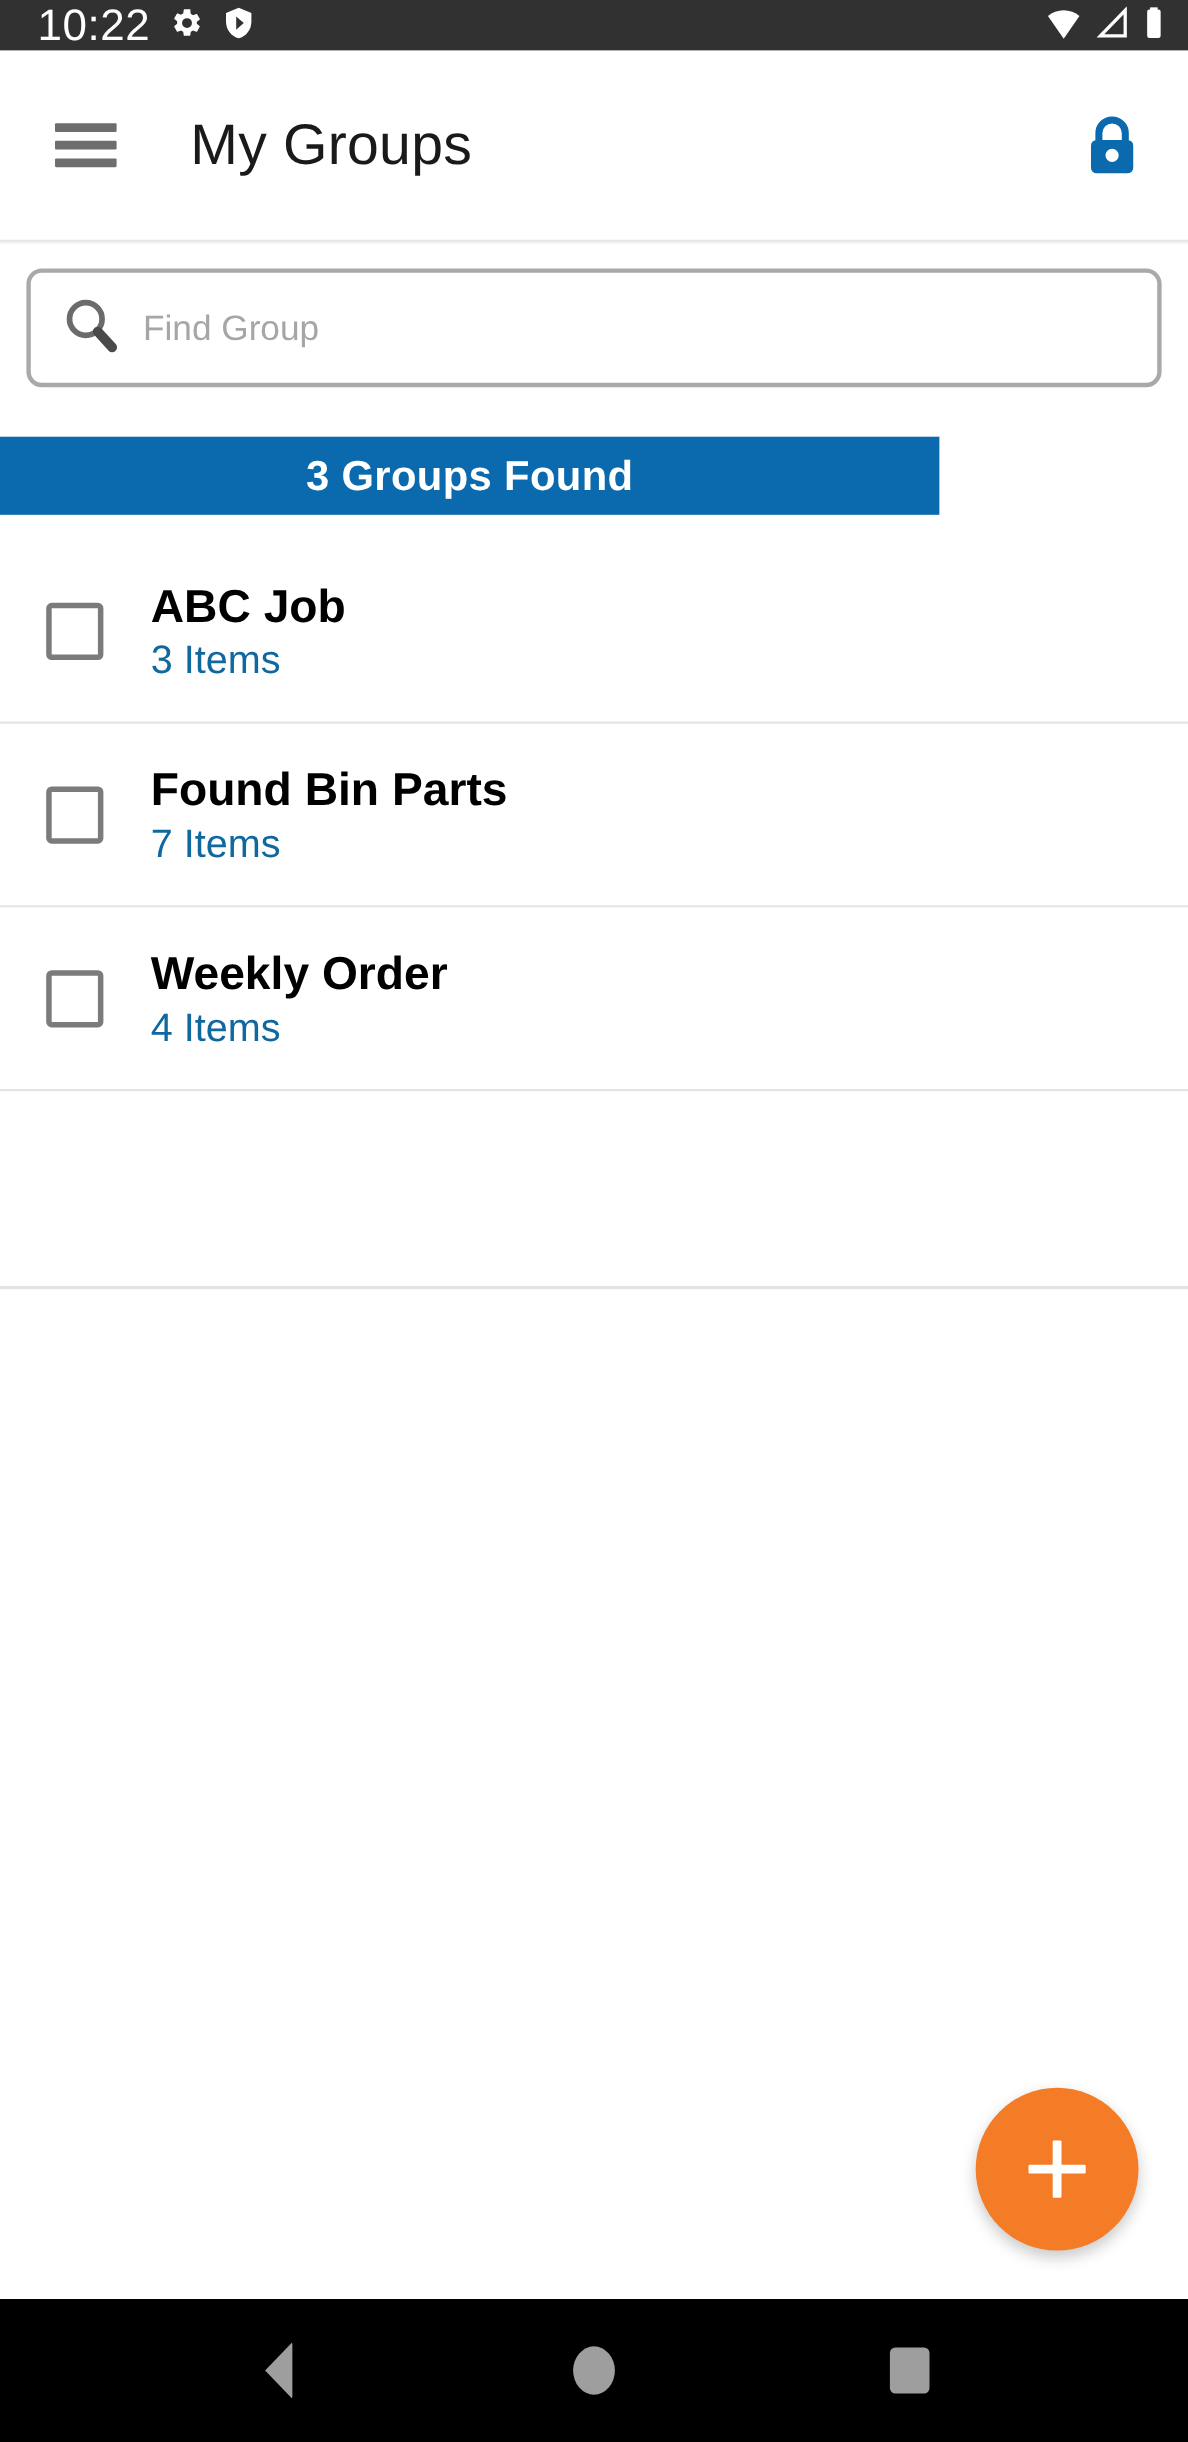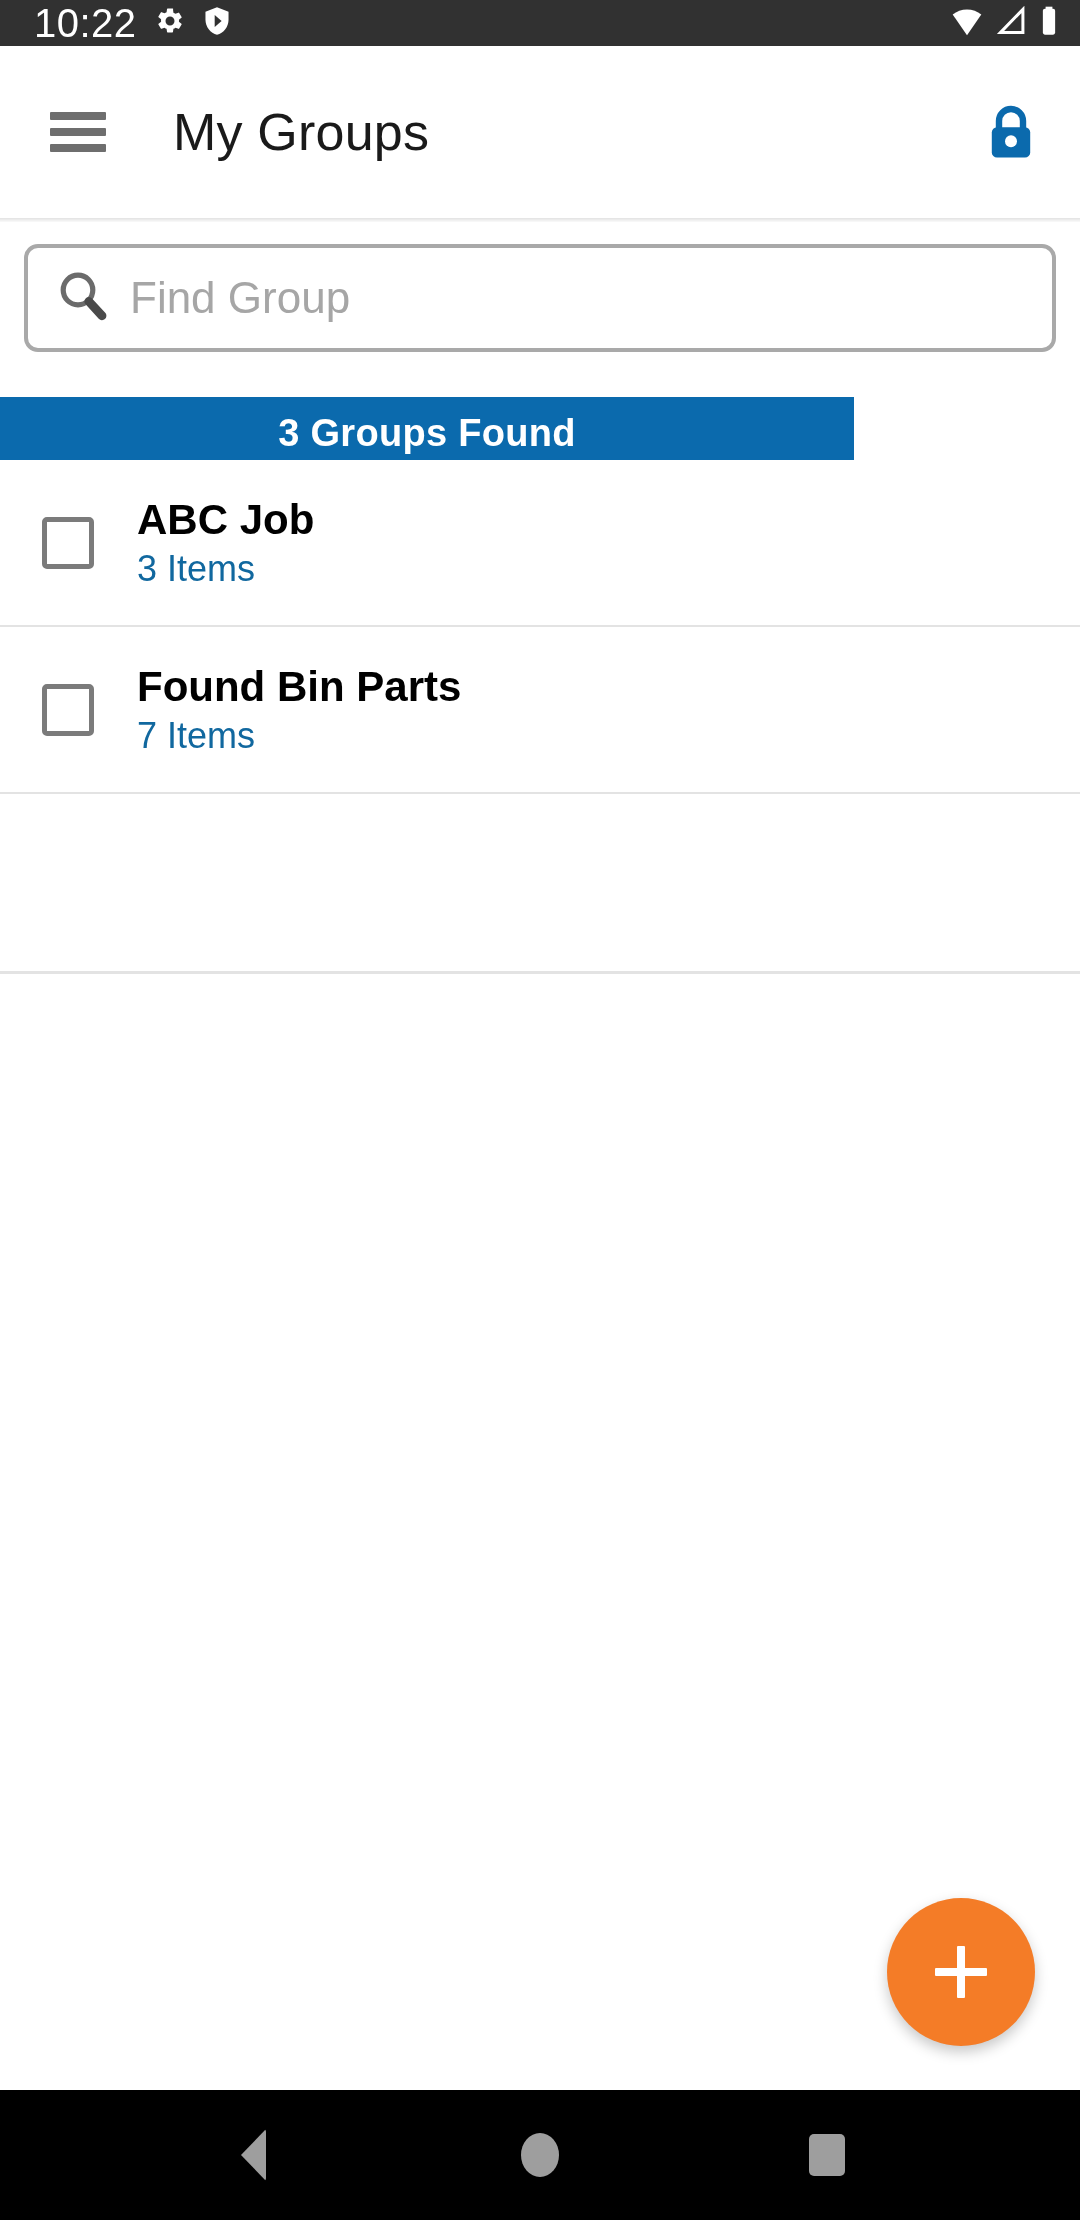--- a/index.html
+++ b/index.html
@@ -114,21 +114,21 @@
     align-items: center;
     padding-left: 28px;
     cursor: text;
   }
   .search-icon { flex: 0 0 auto; display: block; }
   .search-input {
     border: none;
     outline: none;
     background: transparent;
     font-family: "Liberation Sans", sans-serif;
-    font-size: 44px;
+    font-size: 32px;
     color: #2b2b2b;
     margin-left: 22px;
     width: 860px;
     padding: 0;
   }
   .search-input::placeholder {
     color: #a6a6a6;
     opacity: 1;
   }
 
@@ -147,21 +147,21 @@
     color: #ffffff;
     font-size: 38px;
     font-weight: bold;
     letter-spacing: 0.3px;
     line-height: 1;
   }
 
   
   .group-list {
     position: absolute;
-    top: 460px; left: 0;
+    top: 491px; left: 0;
     width: 1080px;
   }
   .group-row {
     position: relative;
     height: 167px;
     box-sizing: border-box;
     border-bottom: 2px solid #e3e3e3;
     display: flex;
     align-items: center;
     padding-left: 42px;
@@ -360,20 +360,27 @@
   </div>
 
   <div class="group-row">
     <div class="row-checkbox"></div>
     <div class="row-text">
       <div class="row-title">Found Bin Parts</div>
       <div class="row-sub">7 Items</div>
     </div>
   </div>
 
+  <div class="group-row">
+    <div class="row-checkbox"></div>
+    <div class="row-text">
+      <div class="row-title">Weekly Order</div>
+      <div class="row-sub">4 Items</div>
+    </div>
+  </div>
 
   <div class="group-row-empty"></div>
 </div>
 
 <div class="fab">
   <span class="fab-plus"></span>
 </div>
 
 <div class="nav-bar">
   <div class="nav-btn">

